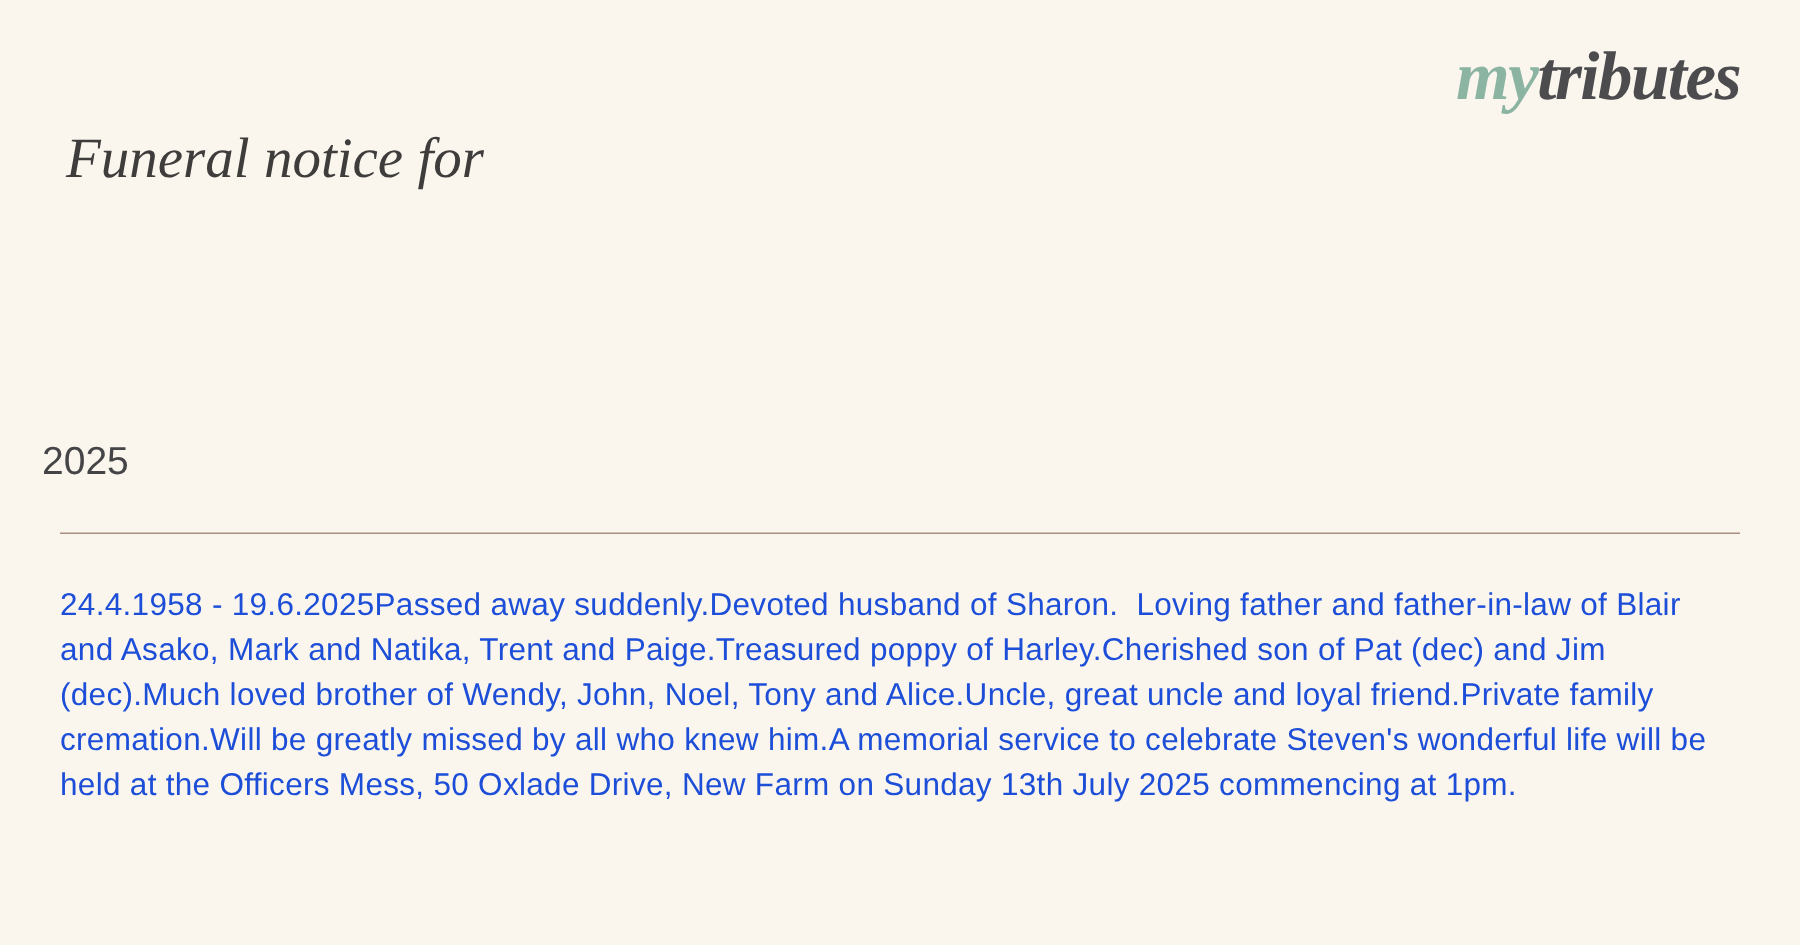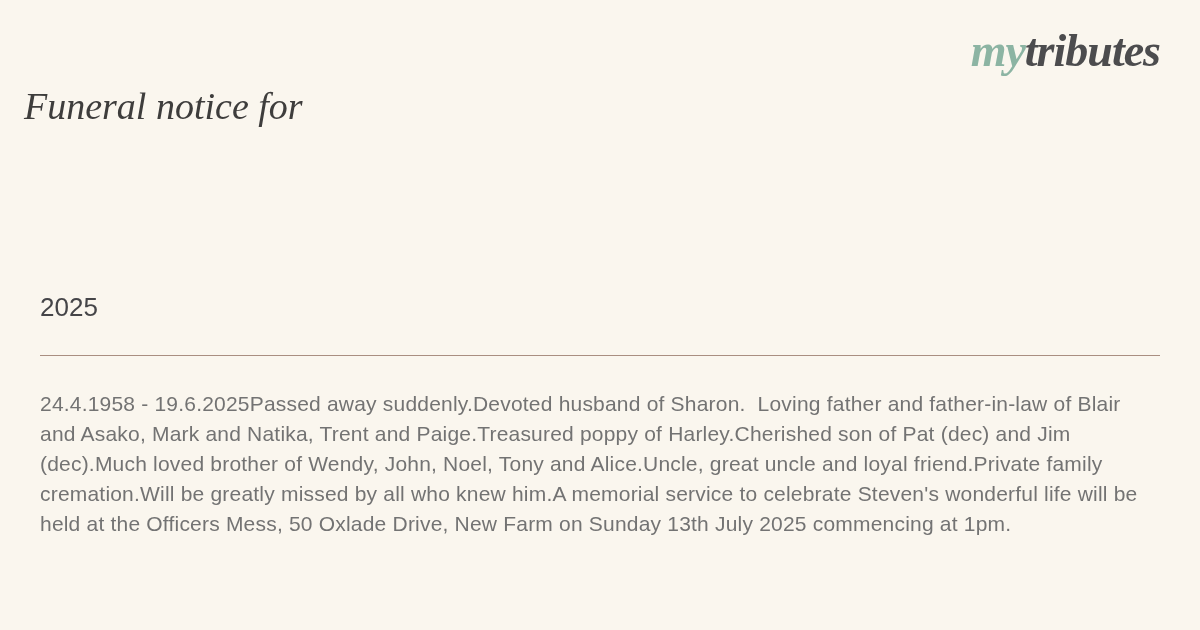--- a/index.html
+++ b/index.html
@@ -29,21 +29,21 @@
     font-size: 46px;
     letter-spacing: -1px;
     line-height: 1.1;
     white-space: nowrap;
   }
   .logo .my      { color: #8cb4a3; }
   .logo .tributes{ color: #4c4c4e; }
 
   .eyebrow {
     position: absolute;
-    left: 24px;
+    left: 44px;
     top: 86px;
     font-family: "Liberation Serif", serif;
     font-style: italic;
     font-weight: 500;
     font-size: 38px;
     line-height: 1.1;
     color: #3e3d3c;
   }
   .name {
     position: absolute;
@@ -52,21 +52,21 @@
     margin: 0;
     font-family: "Liberation Serif", serif;
     font-weight: 700;
     font-size: 62px;
     line-height: 70px;
     letter-spacing: 0.5px;
     color: #3e3d3c;
   }
   .year {
     position: absolute;
-    left: 40px;
+    left: 28px;
     top: 292px;
     font-size: 26px;
     line-height: 1.2;
     color: #454548;
   }
   .divider {
     position: absolute;
     left: 40px;
     right: 40px;
     top: 355px;
@@ -76,21 +76,21 @@
     margin: 0;
   }
   .notice-body {
     position: absolute;
     left: 40px;
     top: 389px;
     width: 1122px;
     font-size: 21px;
     line-height: 30px;
     letter-spacing: 0.2px;
-    color: #737373;
+    color: #1d4ed8;
     white-space: pre-wrap;
   }
 </style>
 </head>
 <body>
 
 <div class="canvas">
 
   <div class="logo">
     <span class="my">my</span><span class="tributes">tributes</span>

